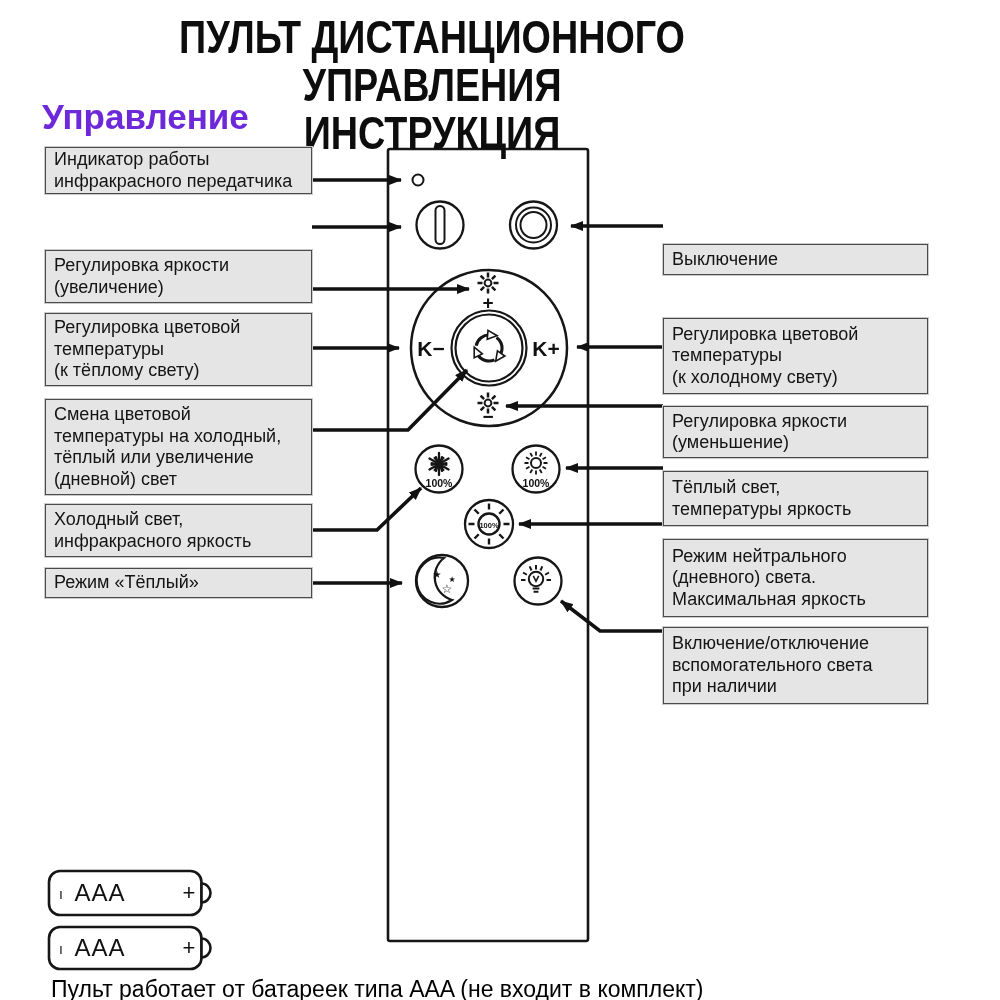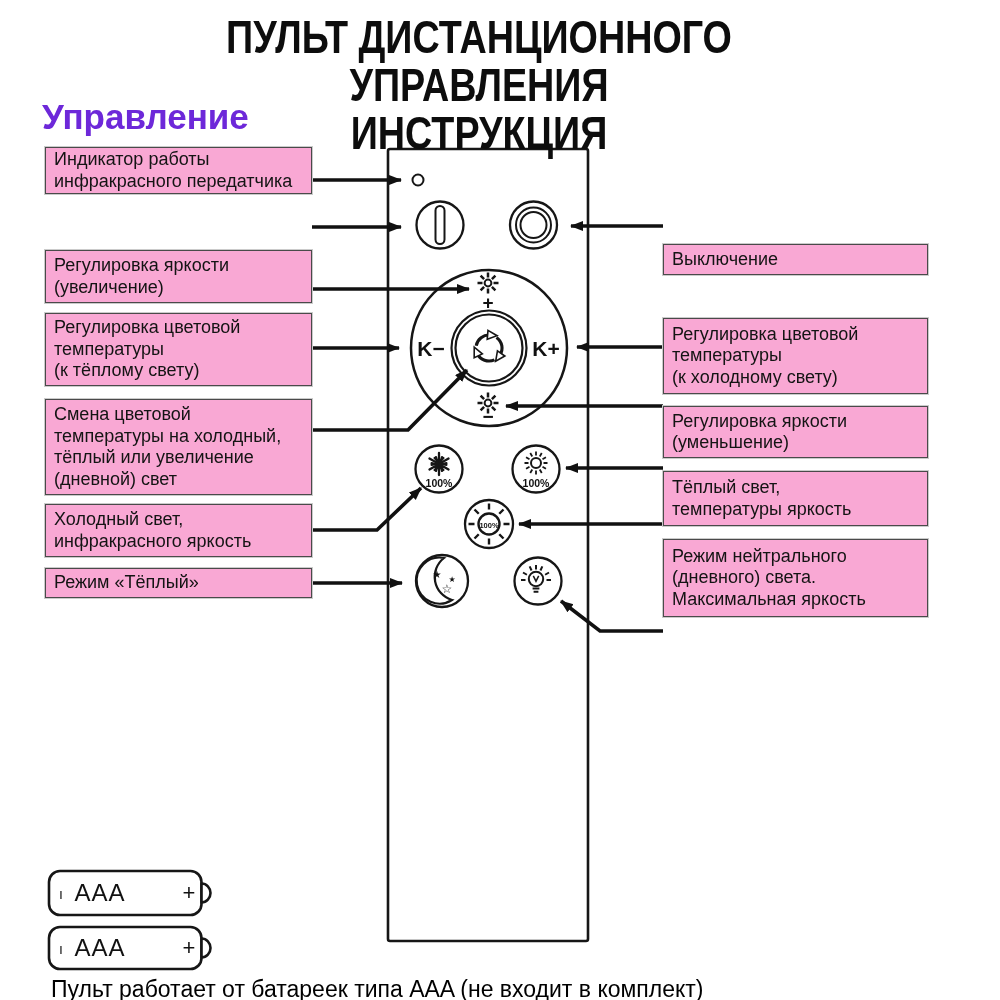--- a/index.html
+++ b/index.html
@@ -1,23 +1,23 @@
 <!DOCTYPE html>
 <html><head>
 <meta charset="utf-8">
 <style>
   html,body{margin:0;padding:0;background:#fff;}
   .canvas{position:relative;width:1000px;height:1000px;background:#fff;overflow:hidden;
           font-family:"Liberation Sans",sans-serif;color:#1b1b1b;}
   .diagram{position:absolute;left:0;top:0;width:1000px;height:1000px;}
   .title{position:absolute;top:13px;left:0;width:864px;text-align:center;
-         font-weight:700;font-size:46px;line-height:48px;letter-spacing:0px;color:#0d0d0d;padding-left:47px;}
+         font-weight:700;font-size:46px;line-height:48px;letter-spacing:0px;color:#0d0d0d;}
   .tscale{transform:scaleX(0.82);transform-origin:50% 0;}
   .section-heading{position:absolute;left:42px;top:97px;font-size:35px;font-weight:700;color:#6d28d9;}
-  .callout{position:absolute;background:#f9a8d4;border:1px solid #4a4a4a;
+  .callout{position:absolute;background:#e5e5e5;border:1px solid #4a4a4a;
            box-shadow:0 0 0 1px #cbcbcb;box-sizing:border-box;
            display:flex;align-items:center;padding:1px 8px;
            font-size:18px;line-height:21.5px;white-space:pre-line;color:#141414;}
   .callout.left{left:45px;width:267px;}
   .callout.right{left:663px;width:265px;margin-top:34px;}
   .footer-note{position:absolute;left:51px;top:976px;font-size:23px;color:#000000;}
   svg text{font-family:"Liberation Sans",sans-serif;fill:#111;}
   svg text.star{font-family:"DejaVu Sans",sans-serif;}
 </style>
 </head>
@@ -184,15 +184,18 @@
   <div class="callout right" style="top:284px;height:76px;">Регулировка цветовой
 температуры
 (к холодному свету)</div>
   <div class="callout right" style="top:372px;height:52px;">Регулировка яркости
 (уменьшение)</div>
   <div class="callout right" style="top:437px;height:55px;">Тёплый свет,
 температуры яркость</div>
   <div class="callout right" style="top:505px;height:78px;">Режим нейтрального
 (дневного) света.
 Максимальная яркость</div>
+  <div class="callout right" style="top:593px;height:77px;">Включение/отключение
+вспомогательного света
+при наличии</div>
 
   <div class="footer-note">Пульт работает от батареек типа AAA (не входит в комплект)</div>
 </div>
 
 </body></html>

